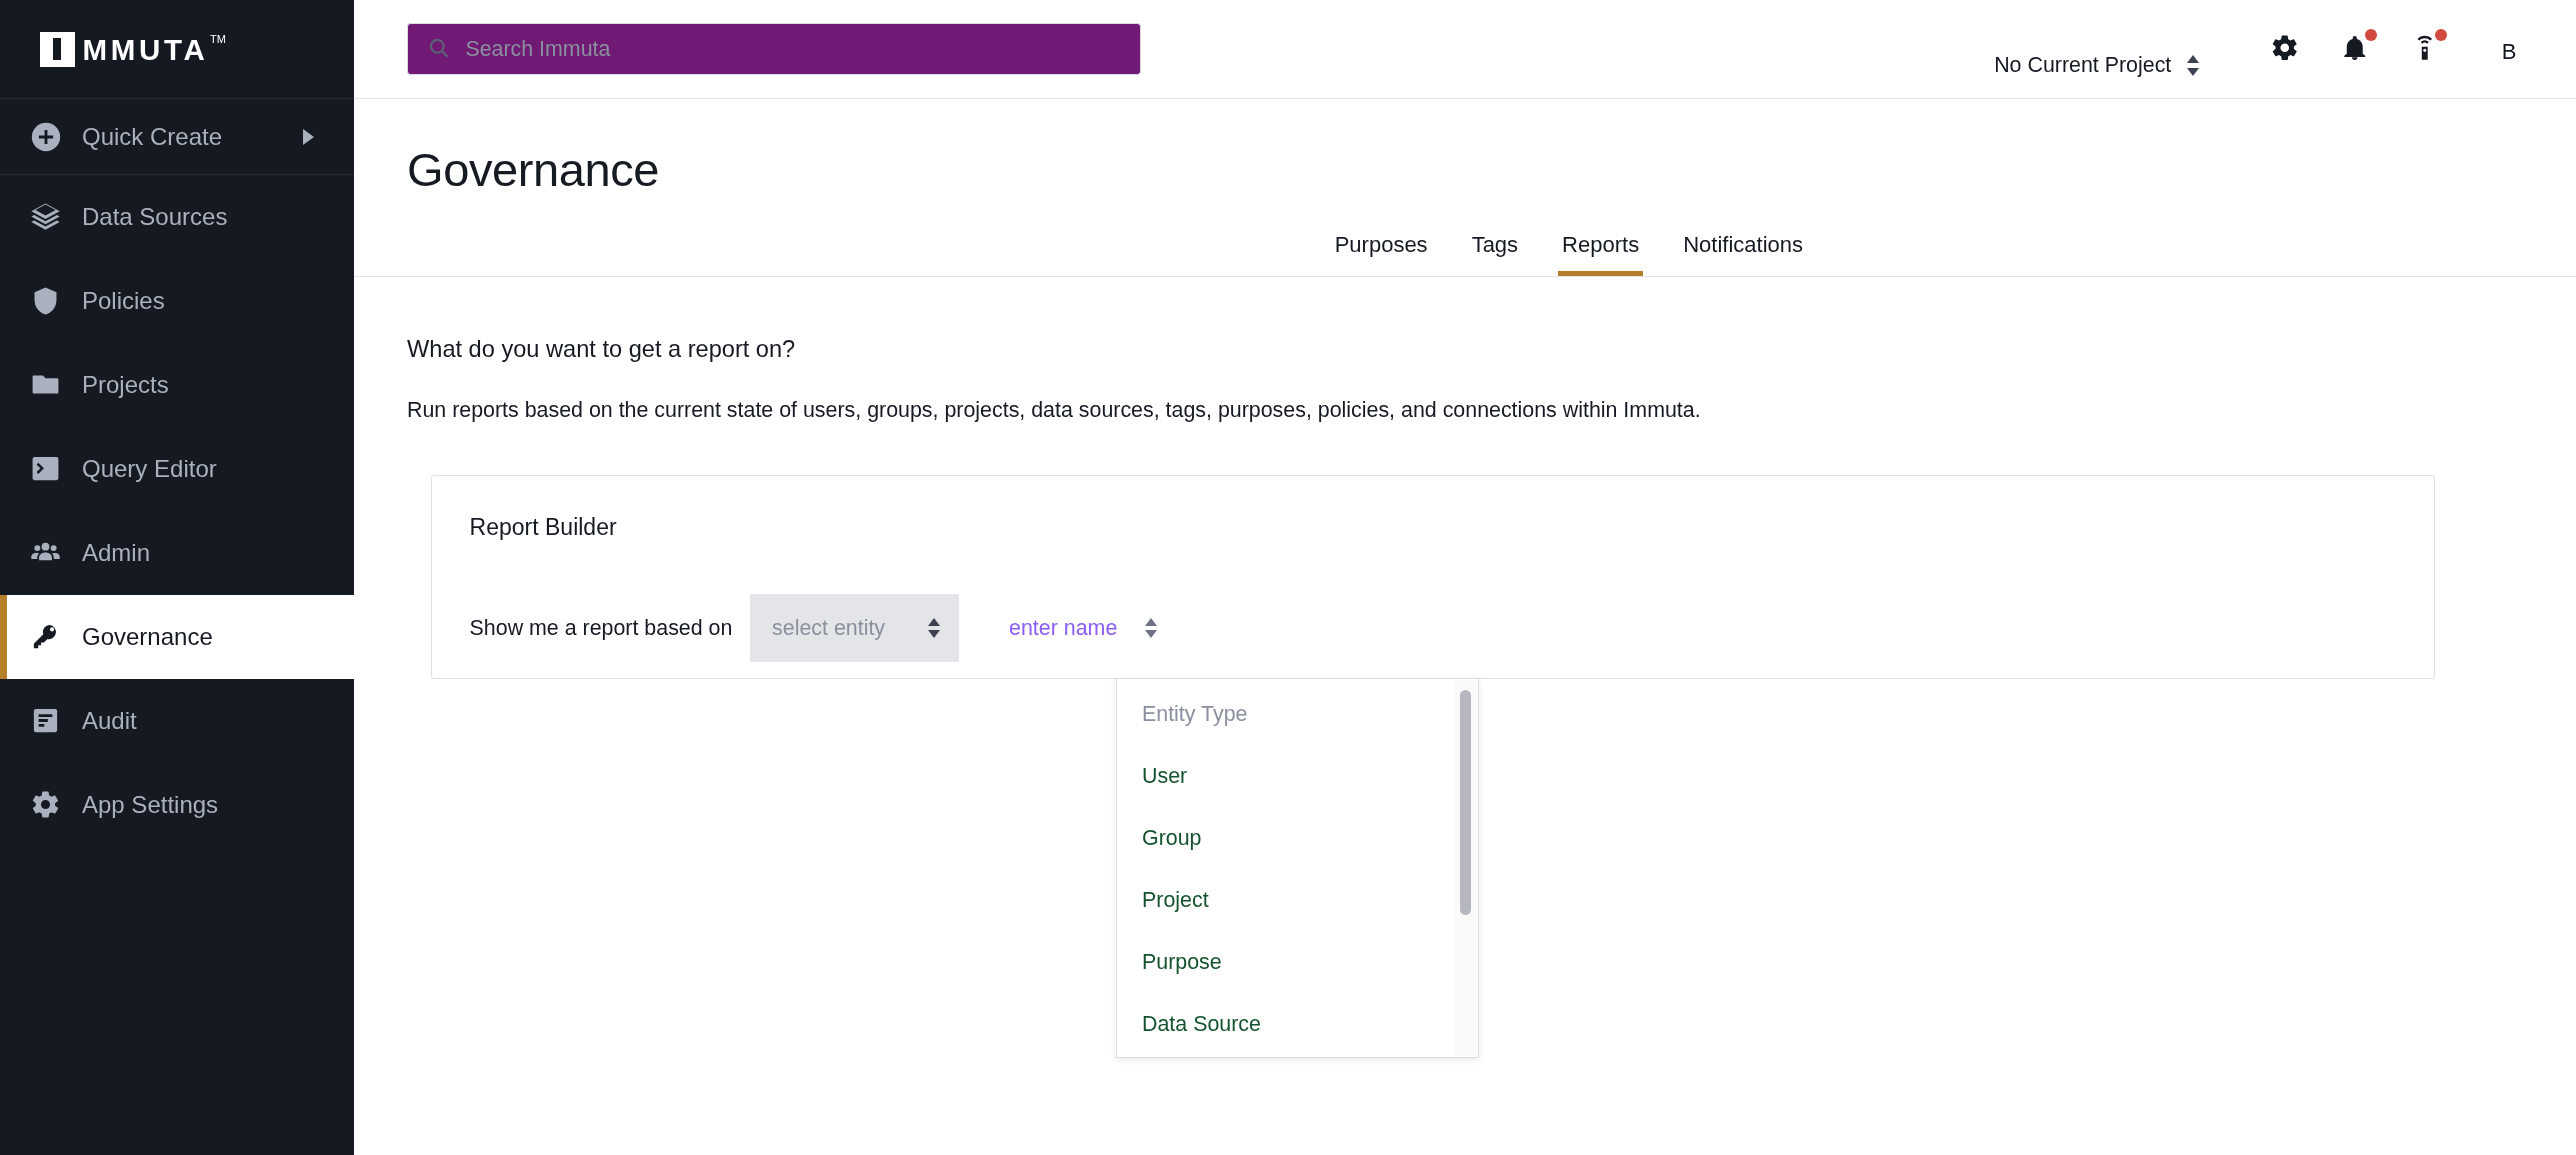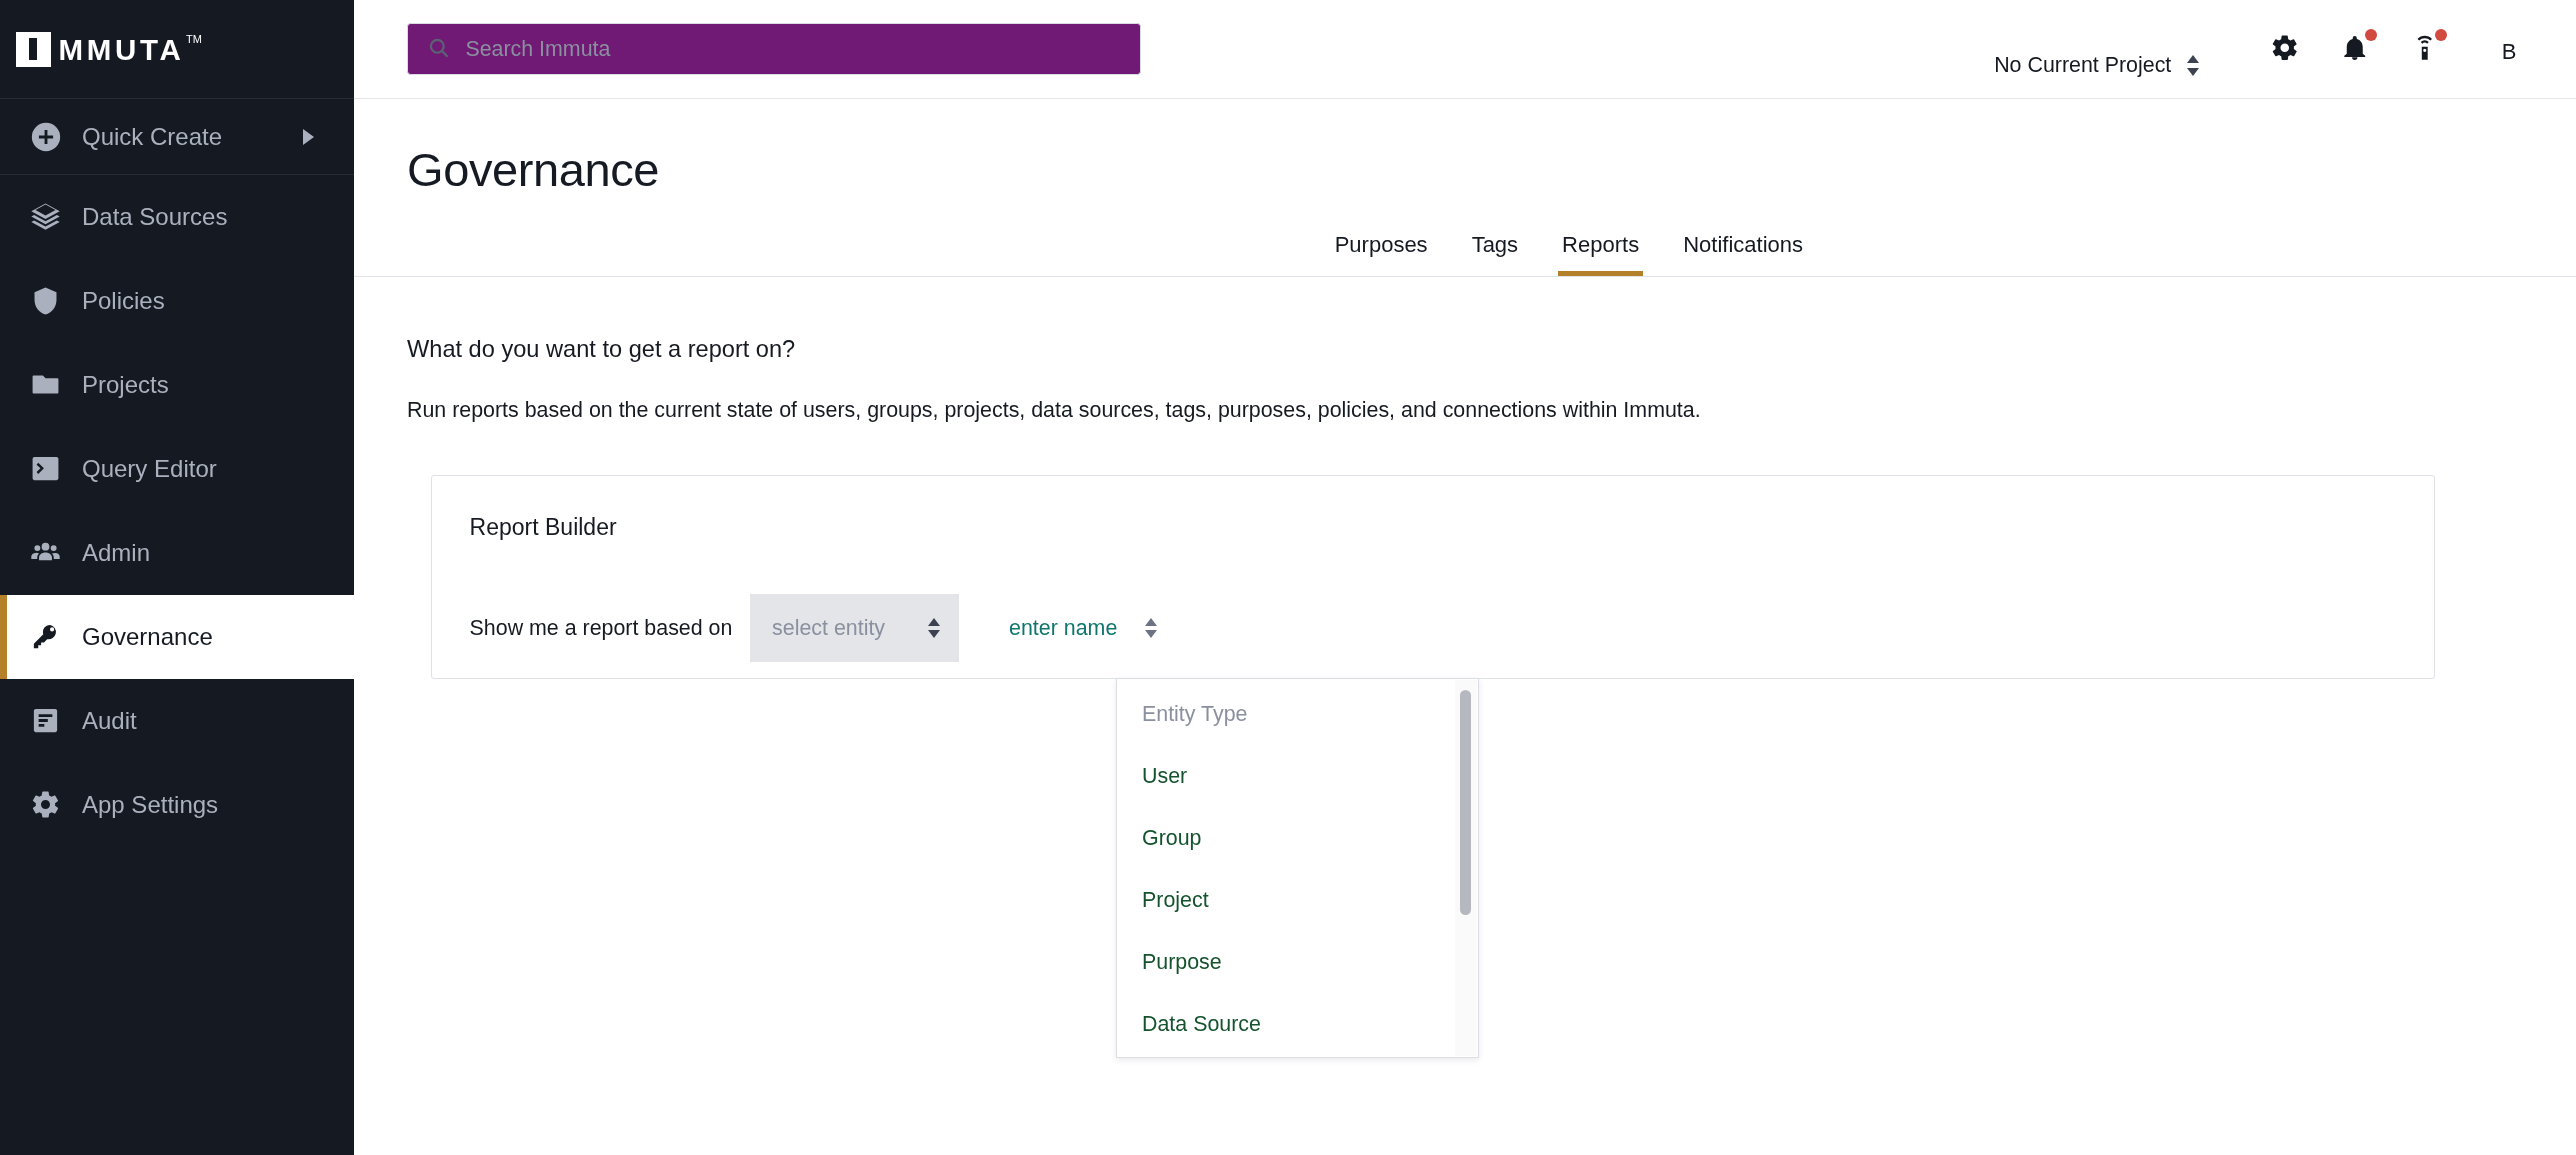--- a/index.html
+++ b/index.html
@@ -14,21 +14,21 @@
   
   #sidebar {
     width:354px; height:1156px;
     background:#151a22;
     flex:0 0 354px;
     position:relative;
   }
   .logo-wrap {
     height:99px;
     display:flex; align-items:center;
-    padding-left:16px;
+    padding-left:40px;
     border-bottom:0.7px solid #262c36;
   }
   .logo {
     display:flex; align-items:flex-start;
     color:#ffffff;
   }
   .logo-mark {
     width:35px; height:35px; background:#ffffff;
     position:relative; margin-right:7.4px;
   }
@@ -201,21 +201,21 @@
   .sel-entity .updown { margin-left:auto; }
   .sel-entity .updown i.up { border-bottom:8px solid #3c4250; }
   .sel-entity .updown i.dn { border-top:8px solid #3c4250; }
 
   .sel-name {
     margin-left:50px;
     height:68px;
     display:flex; align-items:center; gap:28px;
     cursor:pointer;
   }
-  .sel-name .txt { font-size:21.4px; color:#0f766e; }
+  .sel-name .txt { font-size:21.4px; color:#8b5cf6; }
   .sel-name .updown i.up { border-bottom:8px solid #6d7384; }
   .sel-name .updown i.dn { border-top:8px solid #6d7384; }
 
   
   .dropdown {
     position:absolute;
     left:762px; top:678px;
     width:363px; height:380px;
     background:#ffffff;
     border:0.7px solid #dcdee5;

